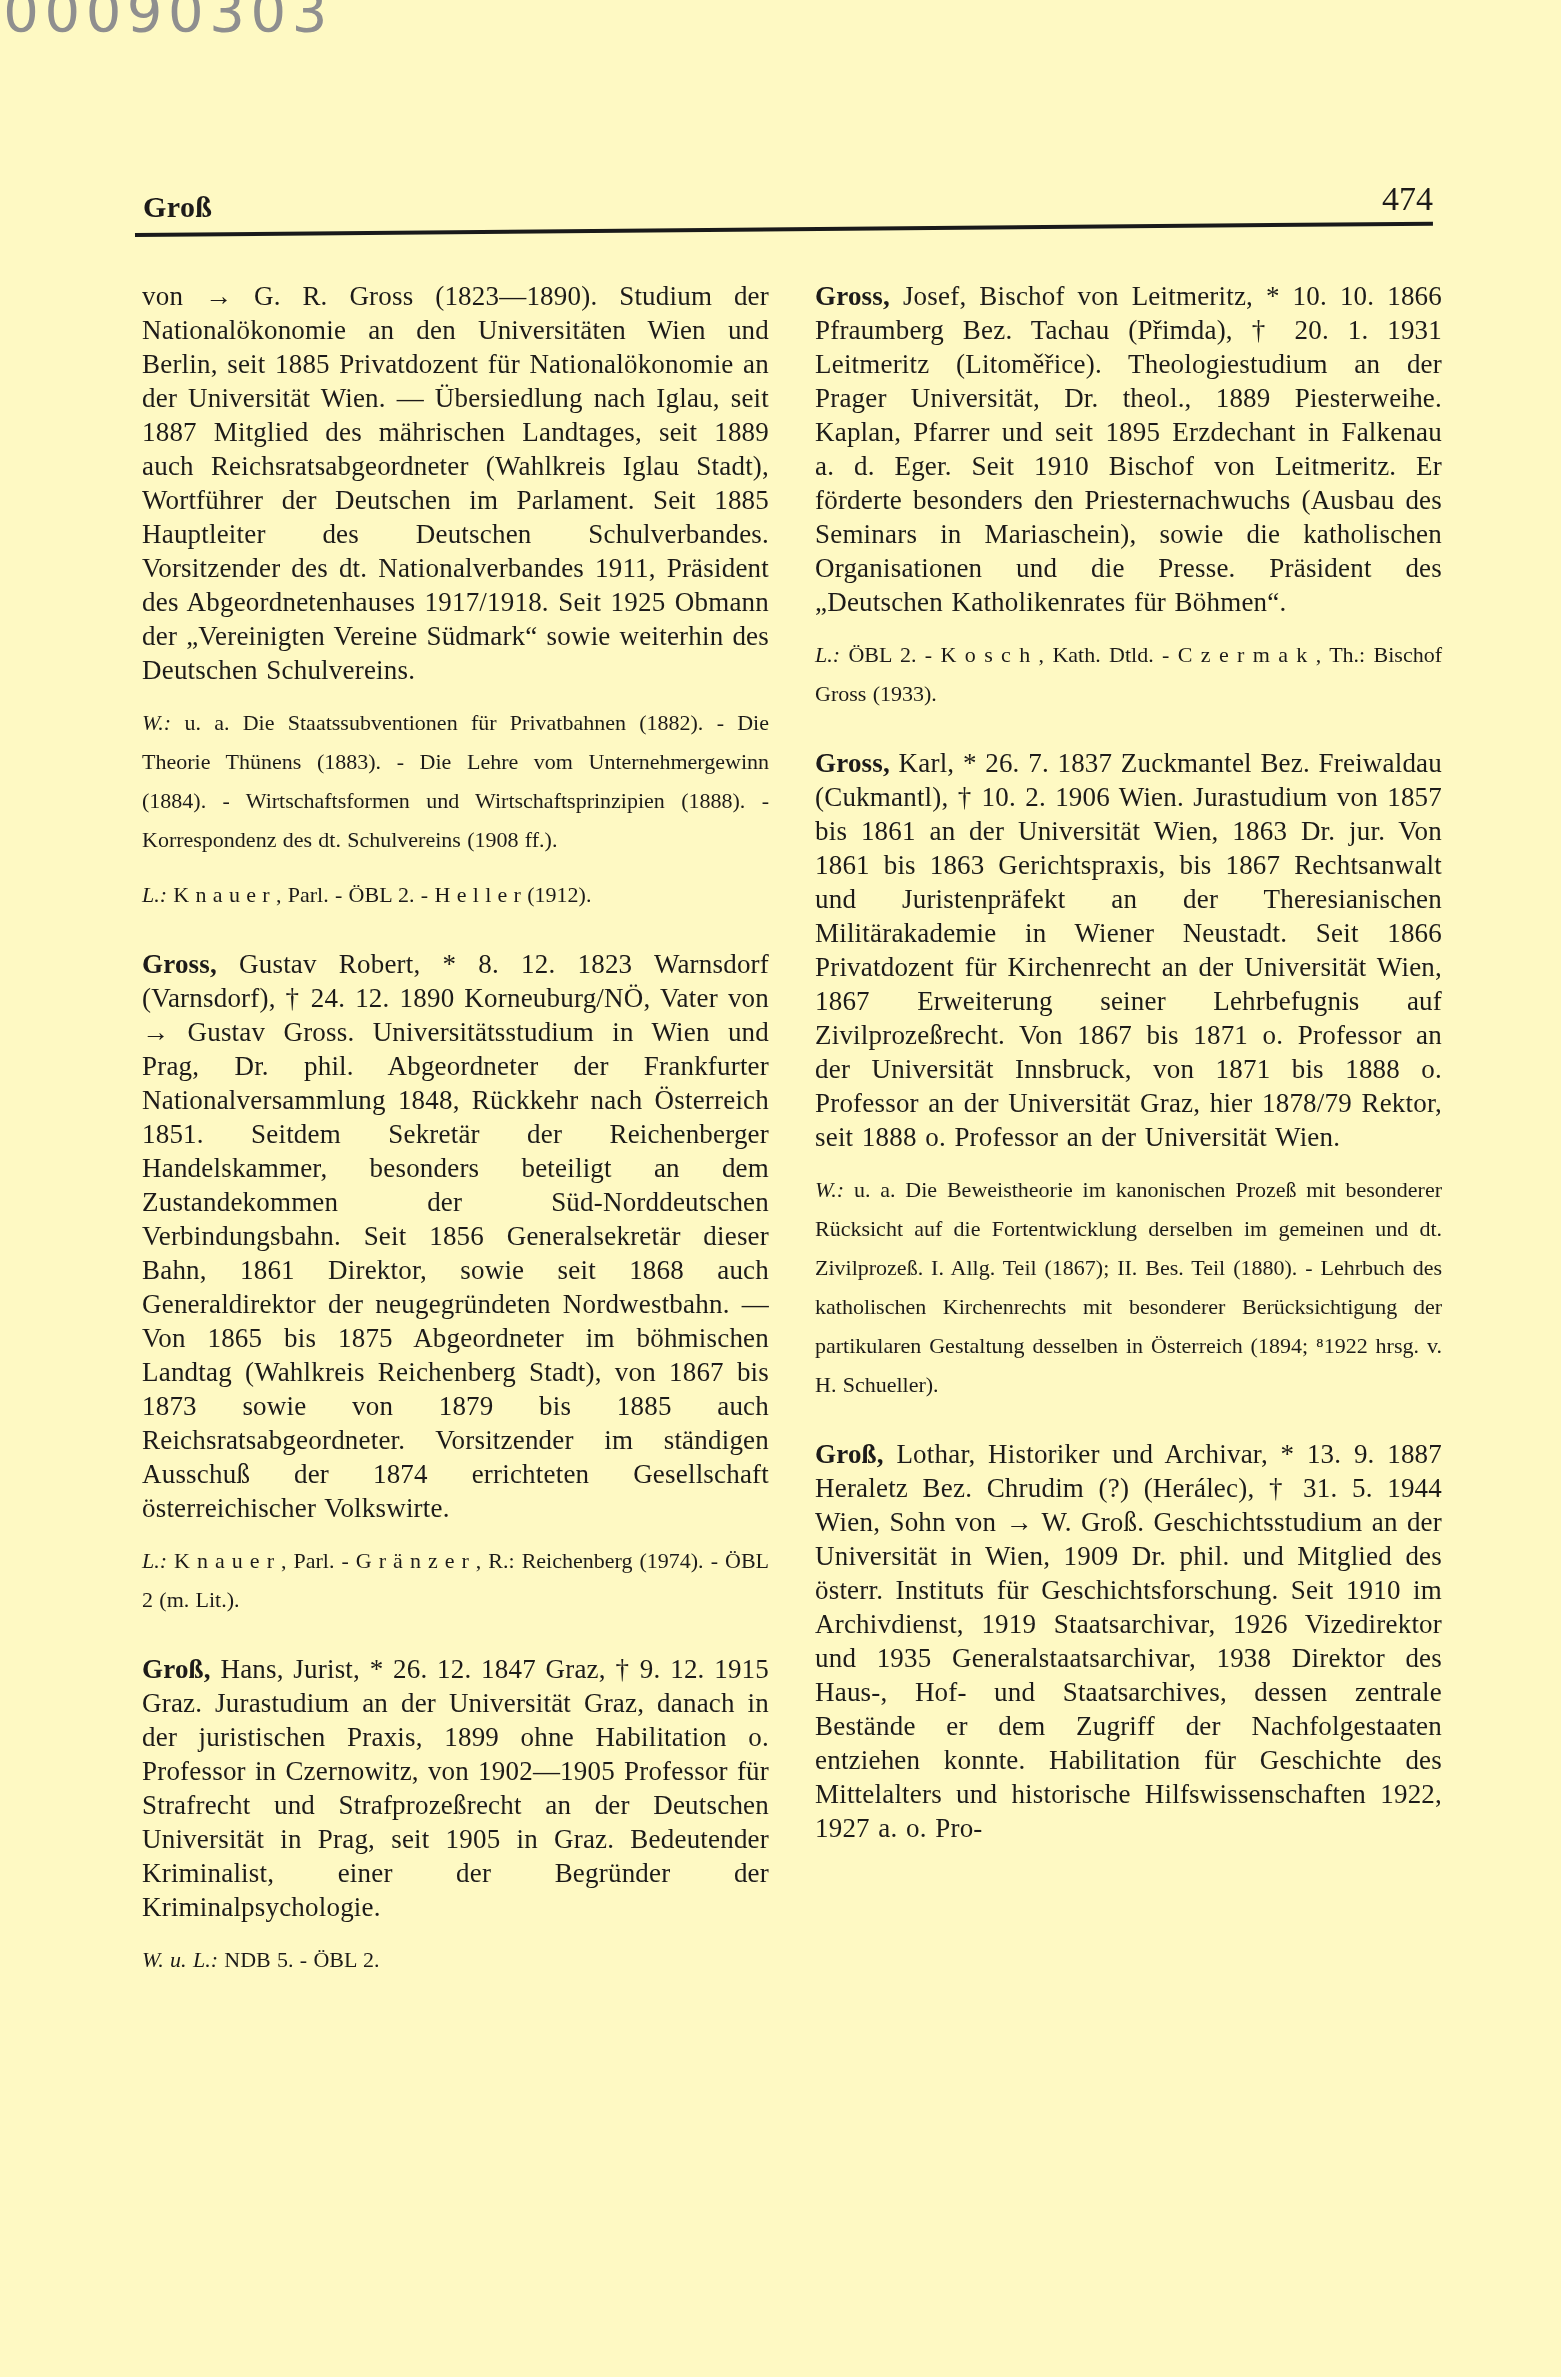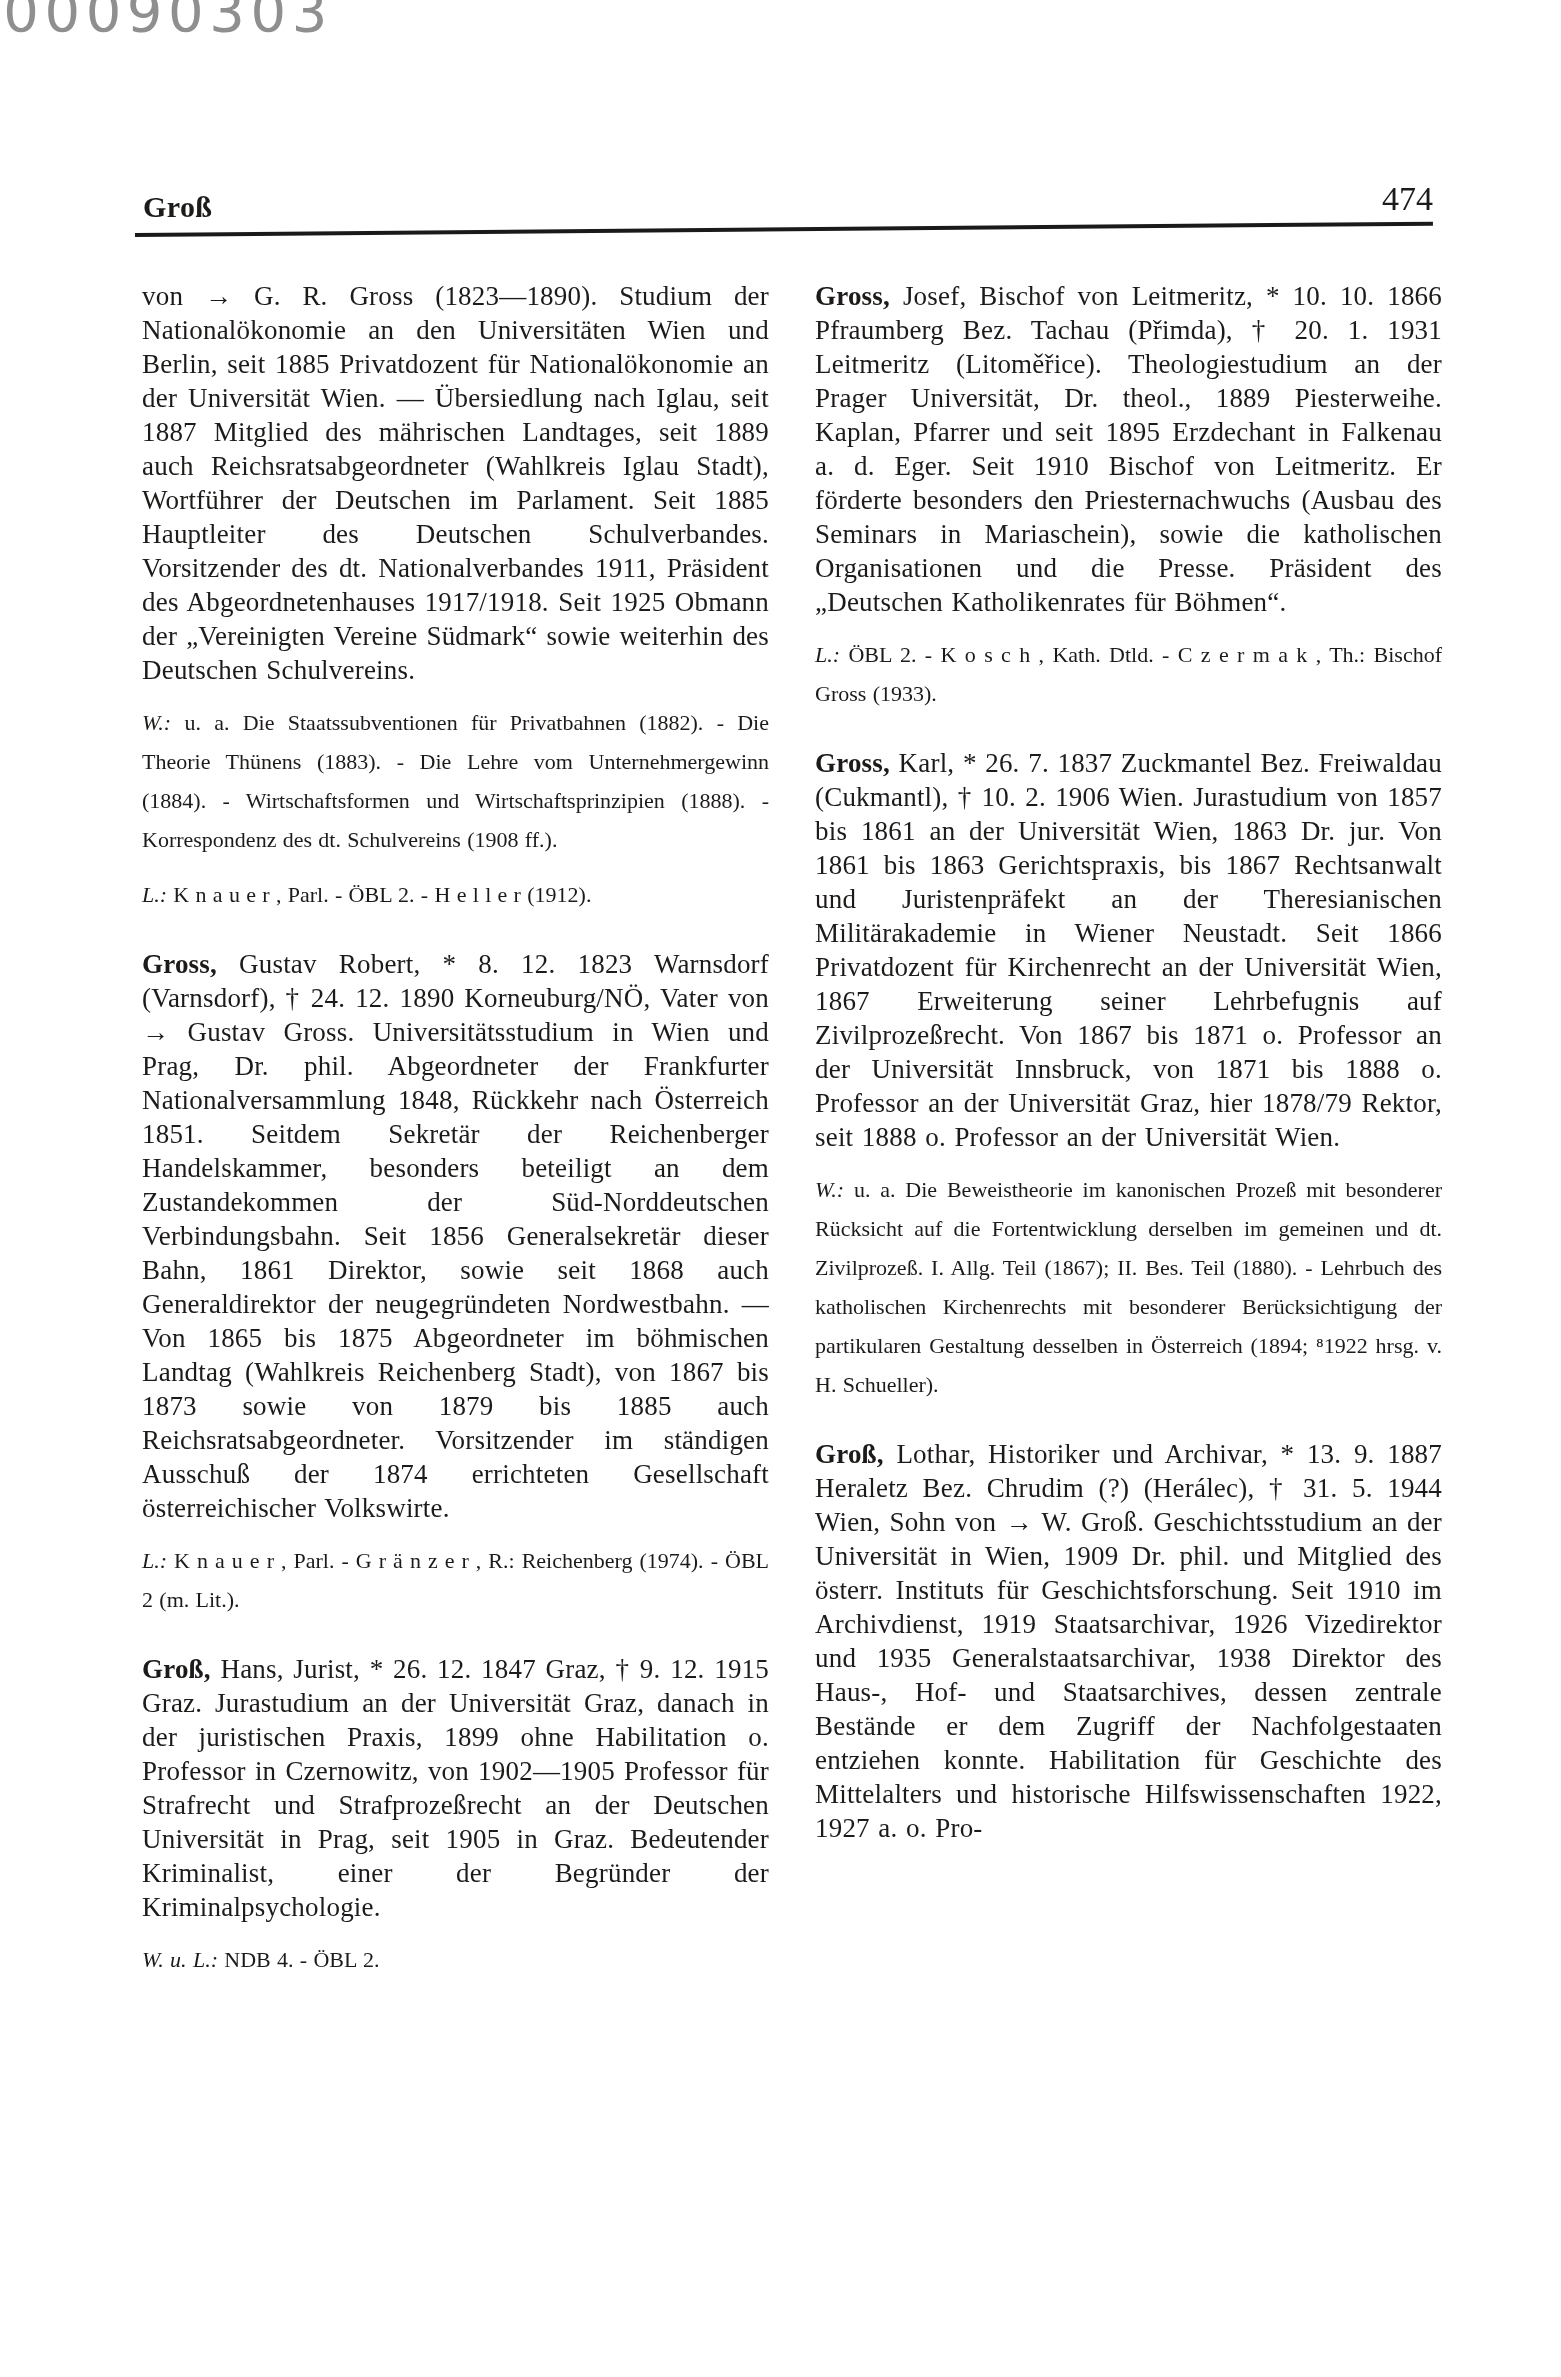--- a/index.html
+++ b/index.html
@@ -4,21 +4,21 @@
 <style>
   html, body {
     margin: 0;
     padding: 0;
     background: #e8e8e6;
   }
   .page {
     position: relative;
     width: 1561px;
     height: 2377px;
-    background: #ffffff;
+    background: #fef9c3;
     overflow: hidden;
     font-family: "Liberation Serif", "DejaVu Serif", serif;
     color: #1d1b19;
   }
   .stamp {
     position: absolute;
     top: -21px;
     left: 3.2px;
     font-family: "DejaVu Sans", sans-serif;
     font-size: 56px;
@@ -96,21 +96,21 @@
     <p class="p-small"><i class="lbl">W.:</i><span> u. a. Die Staatssubventionen für Privatbahnen (1882). - Die Theorie Thünens (1883). - Die Lehre vom Unternehmergewinn (1884). - Wirtschaftsformen und Wirtschaftsprinzipien (1888). - Korrespondenz des dt. Schulvereins (1908 ff.).</span></p>
 
     <p class="p-small"><i class="lbl">L.:</i><span> K n a u e r , Parl. - ÖBL 2. - H e l l e r (1912).</span></p>
 
     <p class="p-main p-entry"><span class="lead-bold">Gross,</span><span> Gustav Robert, * 8. 12. 1823 Warnsdorf (Varnsdorf), † 24. 12. 1890 Korneuburg/NÖ, Vater von → Gustav Gross. Universitätsstudium in Wien und Prag, Dr. phil. Abgeordneter der Frankfurter Nationalversammlung 1848, Rückkehr nach Österreich 1851. Seitdem Sekretär der Reichenberger Handelskammer, besonders beteiligt an dem Zustandekommen der Süd-Norddeutschen Verbindungsbahn. Seit 1856 Generalsekretär dieser Bahn, 1861 Direktor, sowie seit 1868 auch Generaldirektor der neugegründeten Nordwestbahn. — Von 1865 bis 1875 Abgeordneter im böhmischen Landtag (Wahlkreis Reichenberg Stadt), von 1867 bis 1873 sowie von 1879 bis 1885 auch Reichsratsabgeordneter. Vorsitzender im ständigen Ausschuß der 1874 errichteten Gesellschaft österreichischer Volkswirte.</span></p>
 
     <p class="p-small"><i class="lbl">L.:</i><span> K n a u e r , Parl. - G r ä n z e r , R.: Reichenberg (1974). - ÖBL 2 (m. Lit.).</span></p>
 
     <p class="p-main p-entry"><span class="lead-bold">Groß,</span><span> Hans, Jurist, * 26. 12. 1847 Graz, † 9. 12. 1915 Graz. Jurastudium an der Universität Graz, danach in der juristischen Praxis, 1899 ohne Habilitation o. Professor in Czernowitz, von 1902—1905 Professor für Strafrecht und Strafprozeßrecht an der Deutschen Universität in Prag, seit 1905 in Graz. Bedeutender Kriminalist, einer der Begründer der Kriminalpsychologie.</span></p>
 
-    <p class="p-small"><i class="lbl">W. u. L.:</i><span> NDB 4. - ÖBL 2.</span></p>
+    <p class="p-small"><i class="lbl">W. u. L.:</i><span> NDB 5. - ÖBL 2.</span></p>
 
   </div>
 
   <div class="col col-right">
 
     <p class="p-main"><span class="lead-bold">Gross,</span><span> Josef, Bischof von Leitmeritz, * 10. 10. 1866 Pfraumberg Bez. Tachau (Přimda), † 20. 1. 1931 Leitmeritz (Litoměřice). Theologiestudium an der Prager Universität, Dr. theol., 1889 Piesterweihe. Kaplan, Pfarrer und seit 1895 Erzdechant in Falkenau a. d. Eger. Seit 1910 Bischof von Leitmeritz. Er förderte besonders den Priesternachwuchs (Ausbau des Seminars in Mariaschein), sowie die katholischen Organisationen und die Presse. Präsident des „Deutschen Katholikenrates für Böhmen“.</span></p>
 
     <p class="p-small"><i class="lbl">L.:</i><span> ÖBL 2. - K o s c h , Kath. Dtld. - C z e r m a k , Th.: Bischof Gross (1933).</span></p>
 
     <p class="p-main p-entry"><span class="lead-bold">Gross,</span><span> Karl, * 26. 7. 1837 Zuckmantel Bez. Freiwaldau (Cukmantl), † 10. 2. 1906 Wien. Jurastudium von 1857 bis 1861 an der Universität Wien, 1863 Dr. jur. Von 1861 bis 1863 Gerichtspraxis, bis 1867 Rechtsanwalt und Juristenpräfekt an der Theresianischen Militärakademie in Wiener Neustadt. Seit 1866 Privatdozent für Kirchenrecht an der Universität Wien, 1867 Erweiterung seiner Lehrbefugnis auf Zivilprozeßrecht. Von 1867 bis 1871 o. Professor an der Universität Innsbruck, von 1871 bis 1888 o. Professor an der Universität Graz, hier 1878/79 Rektor, seit 1888 o. Professor an der Universität Wien.</span></p>

